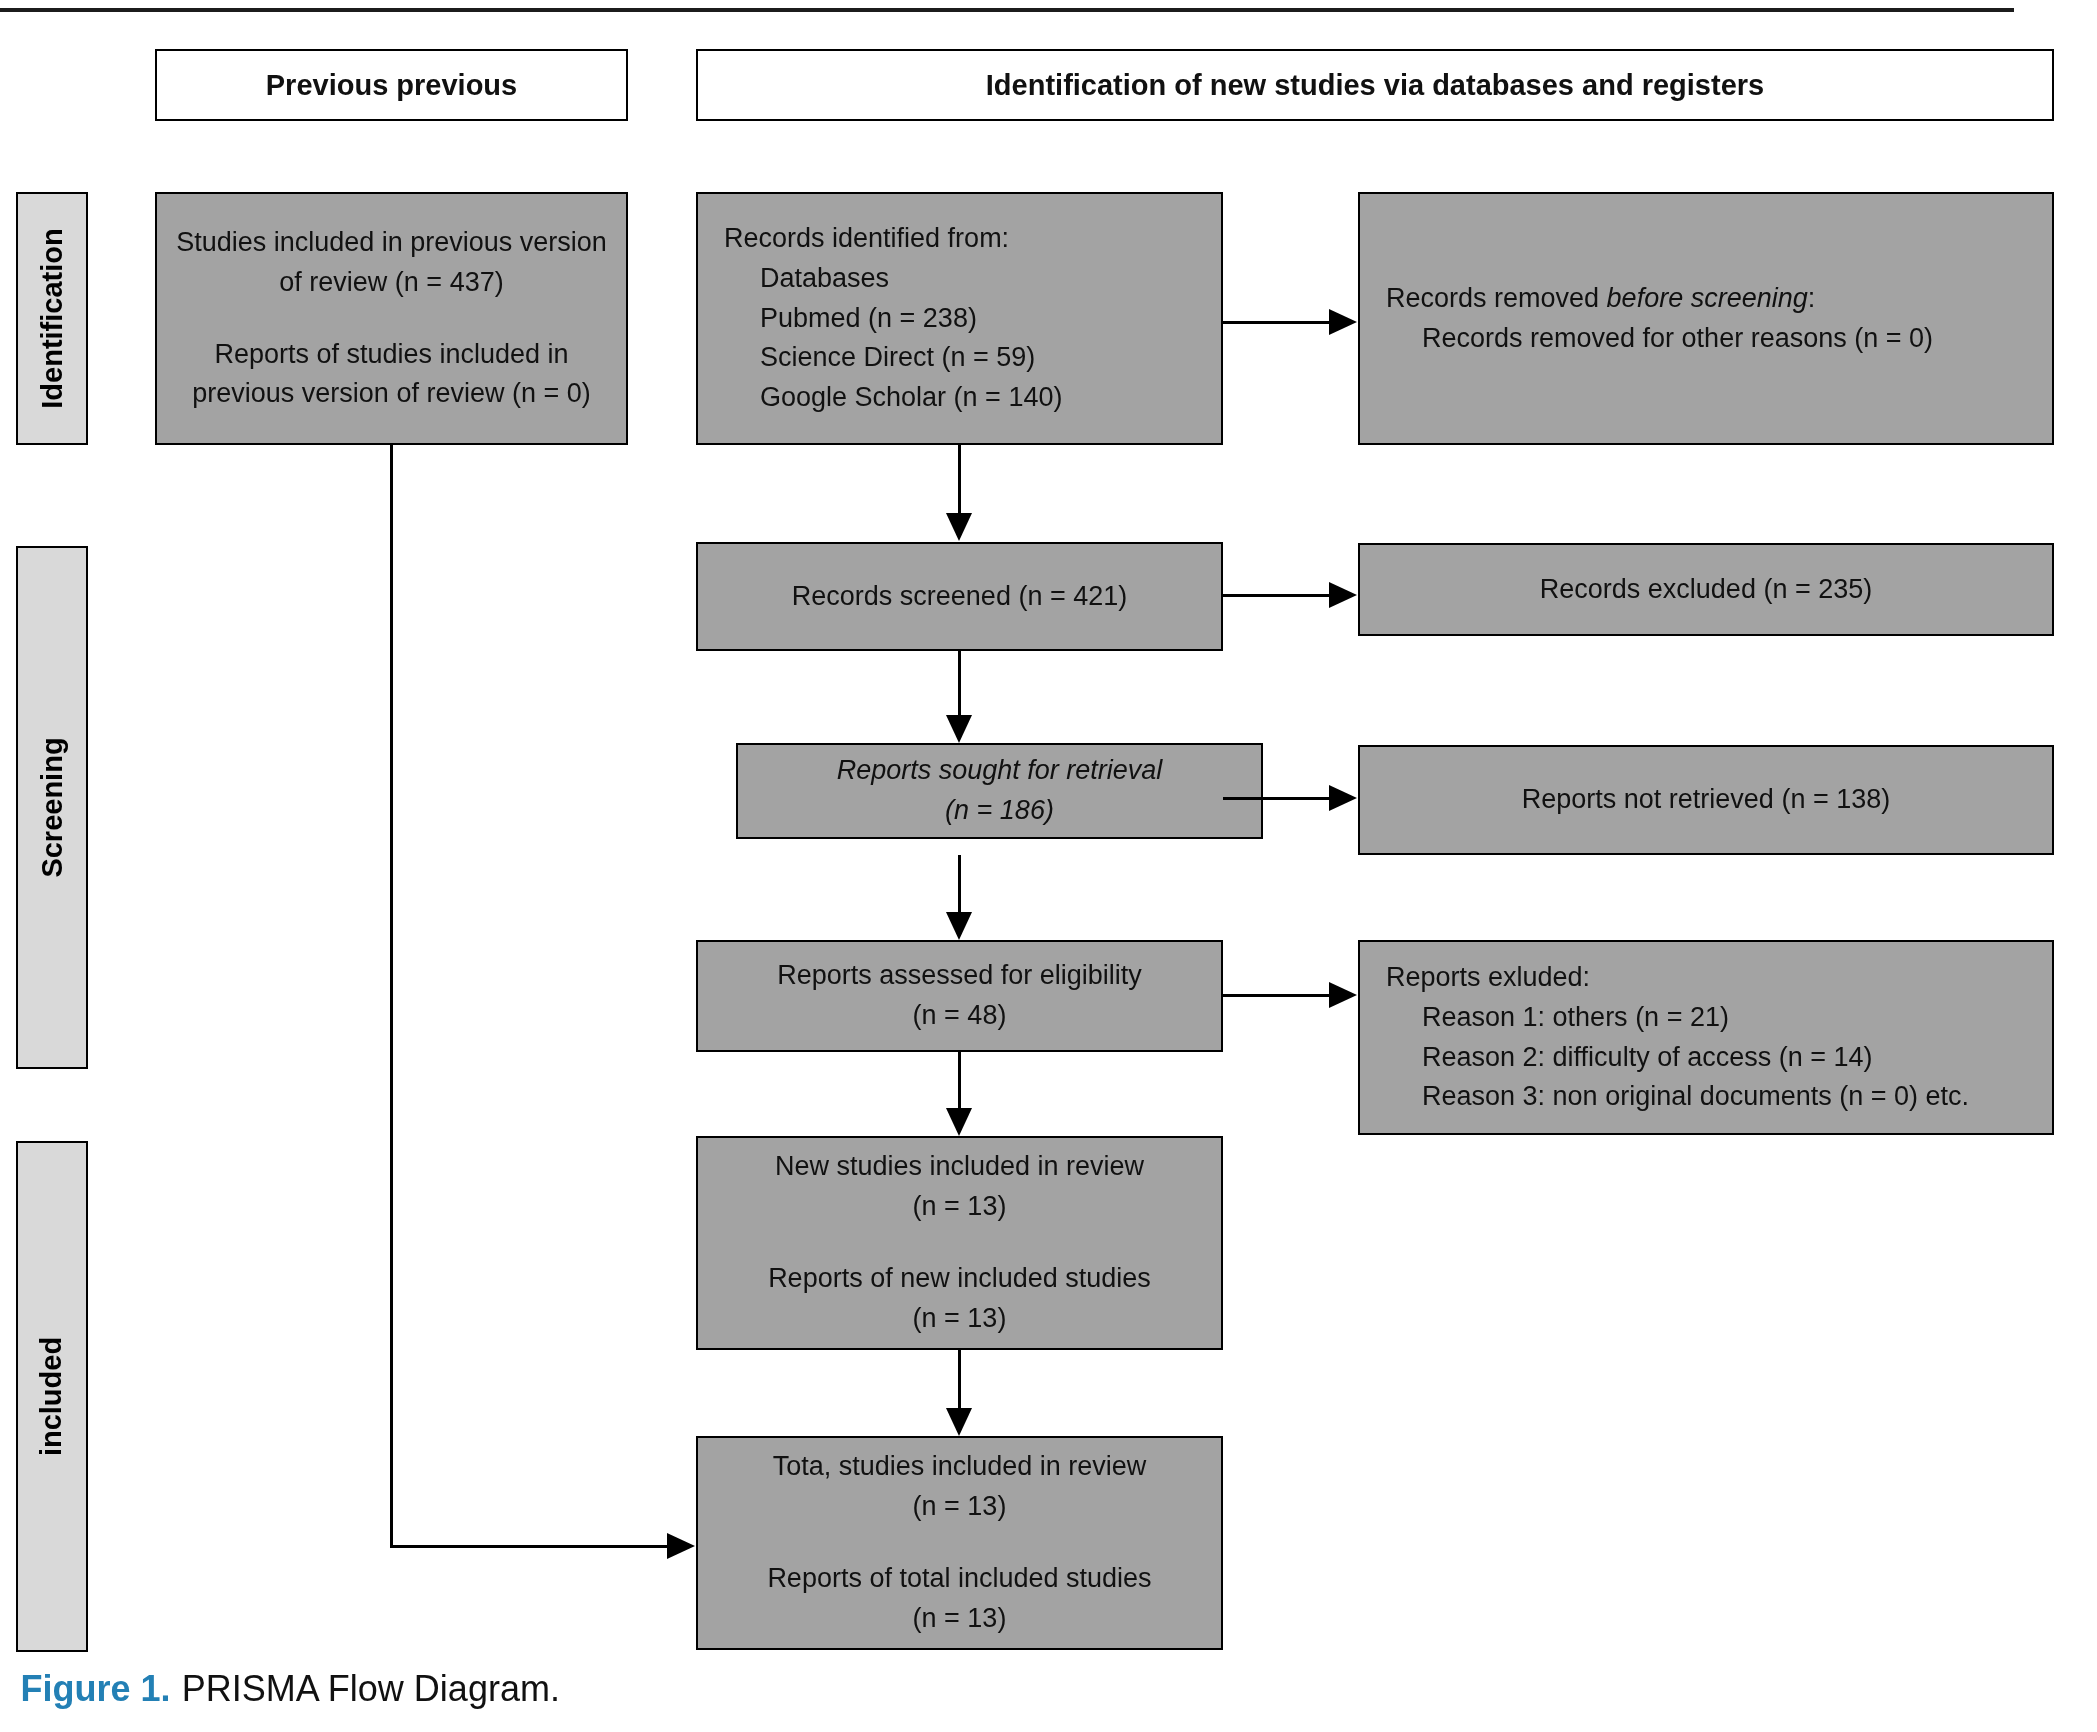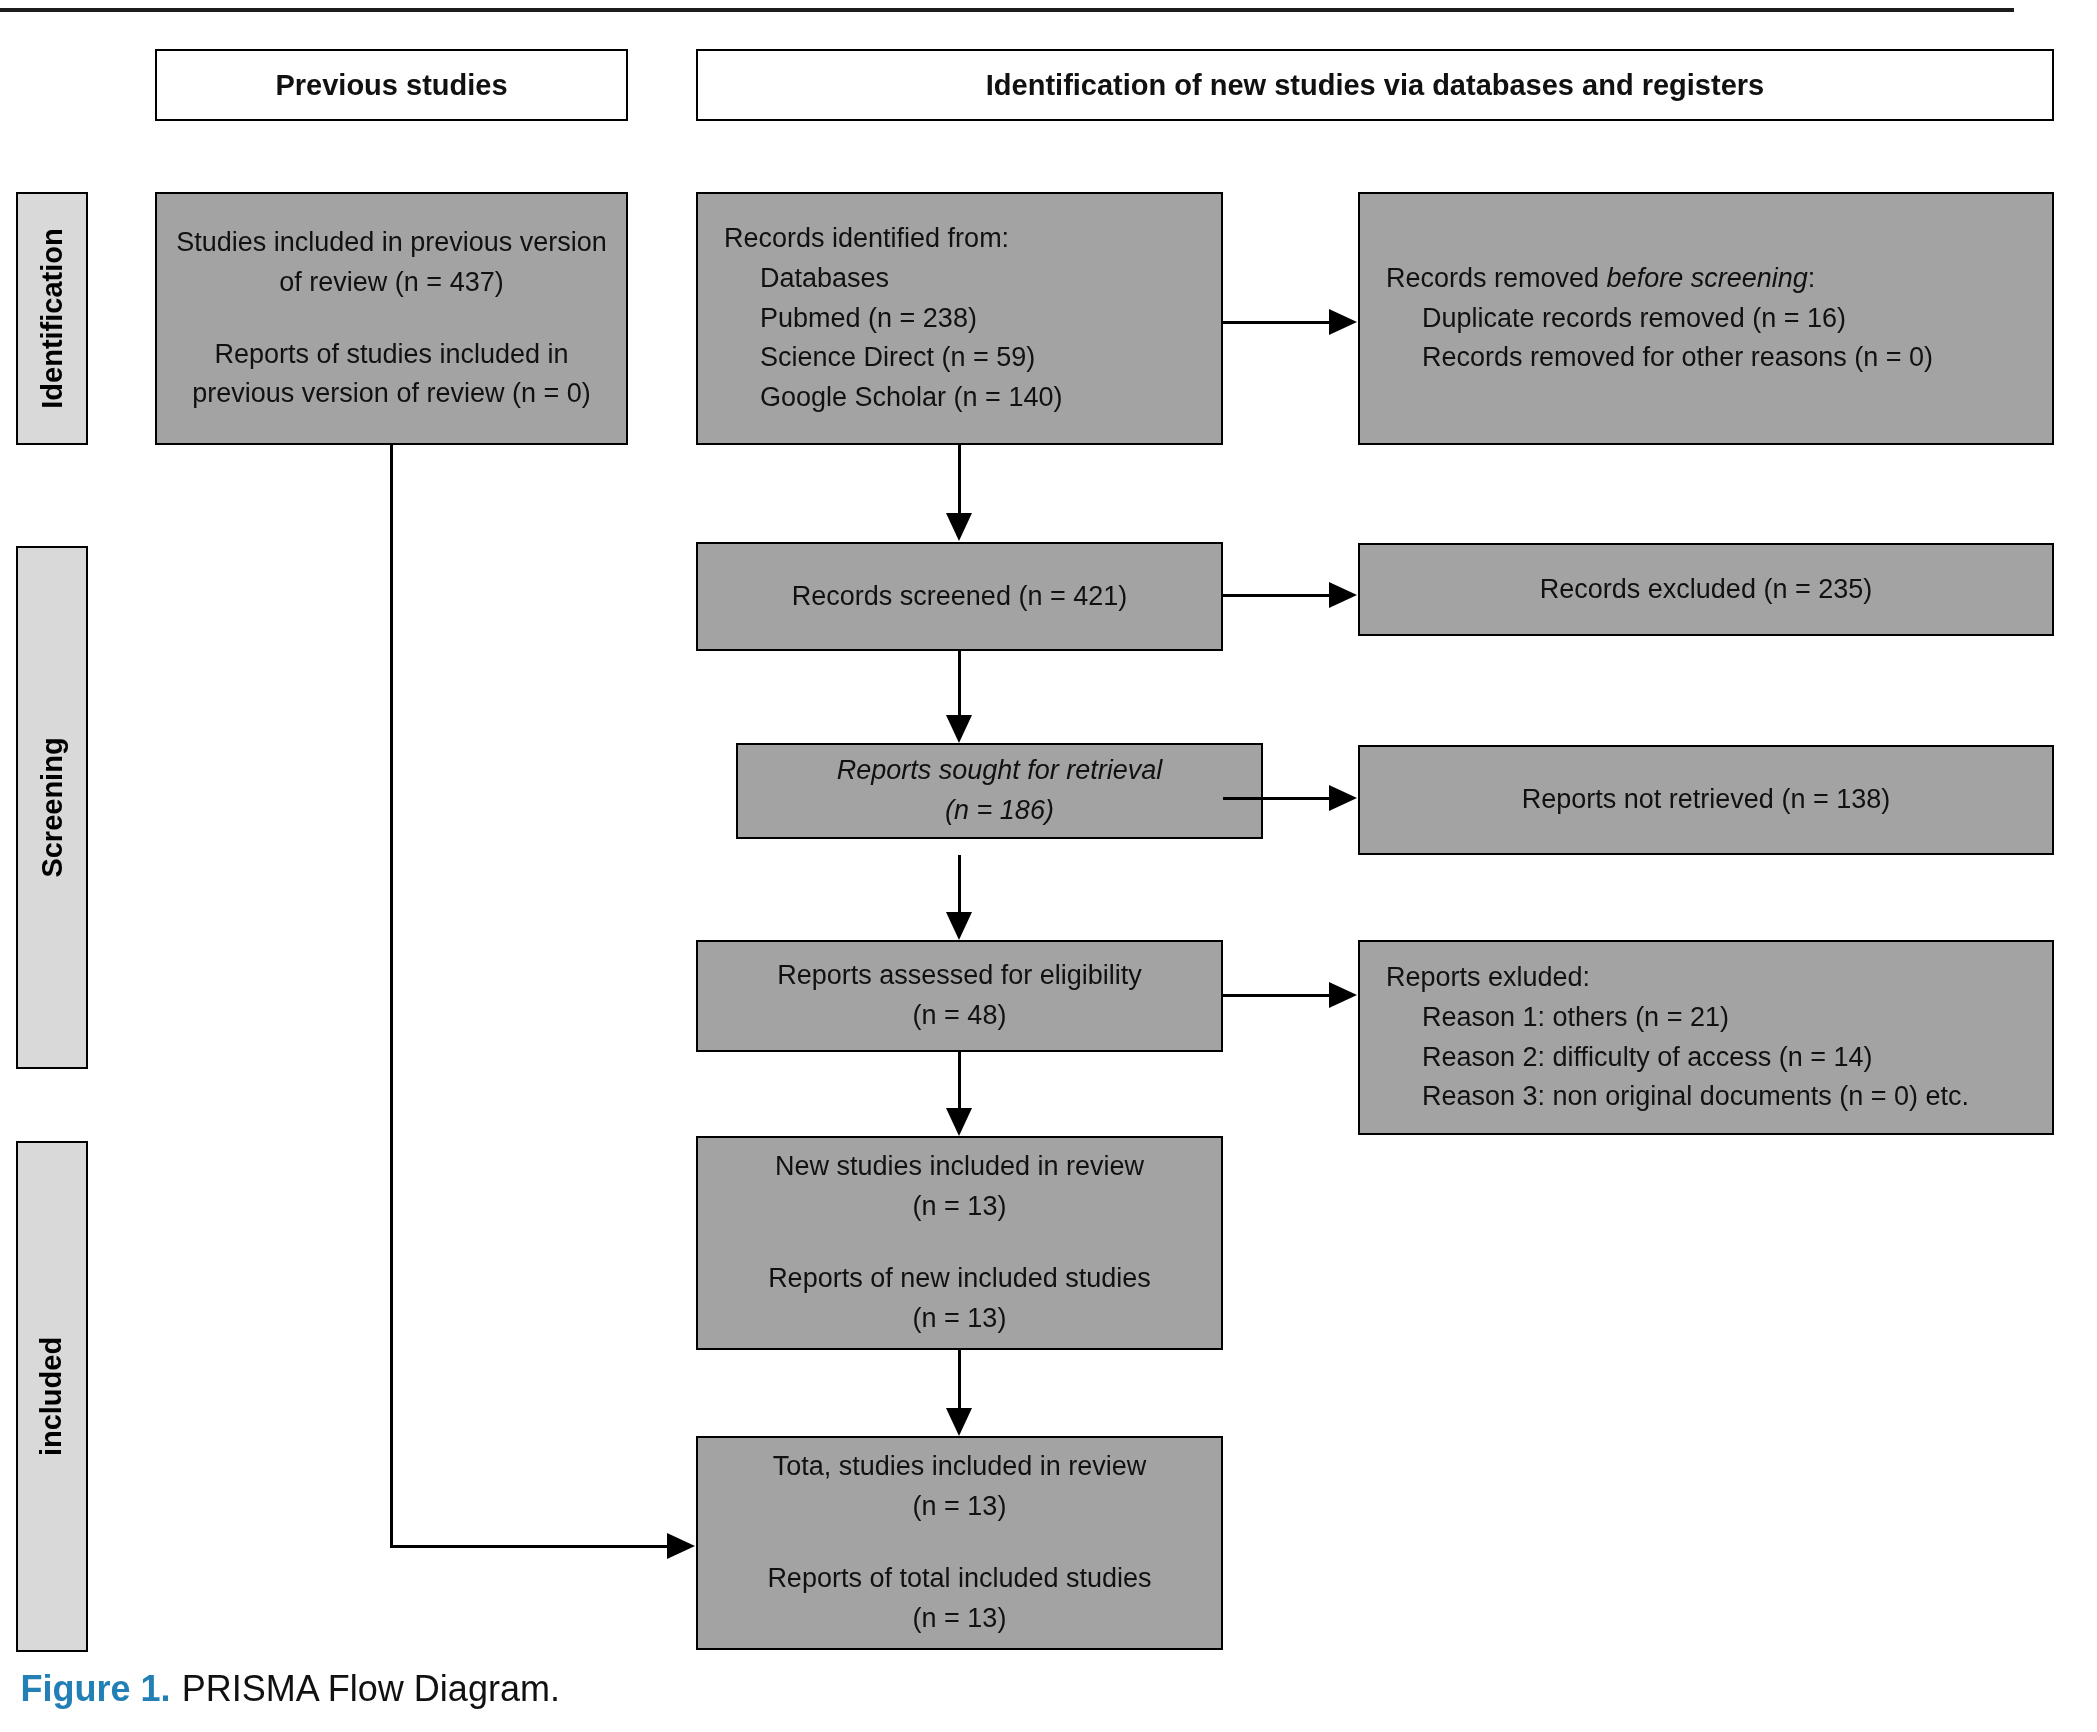--- a/index.html
+++ b/index.html
@@ -72,21 +72,21 @@
   .pos-total      { left:696px;  top:1436px; width:527px;  height:214px; }
 </style>
 </head>
 <body>
 
 <div class="canvas">
 
   <div class="top-rule" style="background: rgb(28, 28, 28);"></div>
 
   <div class="header-box pos-header-a">
-    <span>Previous studies</span>
+    <span>Previous previous</span>
   </div>
   <div class="header-box pos-header-b">
     <span>Identification of new studies via databases and registers</span>
   </div>
 
   <div class="stage-bar pos-stage-id" style="background: rgb(217, 217, 217);">
     <span>Identification</span>
   </div>
   <div class="stage-bar pos-stage-scr" style="background: rgb(217, 217, 217);">
     <span>Screening</span>
@@ -103,21 +103,20 @@
   <div class="box leftalign pos-ident">
     <div>Records identified from:</div>
     <div class="indent">Databases</div>
     <div class="indent">Pubmed (n = 238)</div>
     <div class="indent">Science Direct (n = 59)</div>
     <div class="indent">Google Scholar (n = 140)</div>
   </div>
 
   <div class="box leftalign pos-removed">
     <div><span>Records removed </span><i class="emph">before screening</i><span>:</span></div>
-    <div class="indent">Duplicate records removed (n = 16)</div>
     <div class="indent">Records removed for other reasons (n = 0)</div>
   </div>
 
   <div class="box center pos-screened">
     <div>Records screened (n = 421)</div>
   </div>
   <div class="box center pos-excluded">
     <div>Records excluded (n = 235)</div>
   </div>
 

